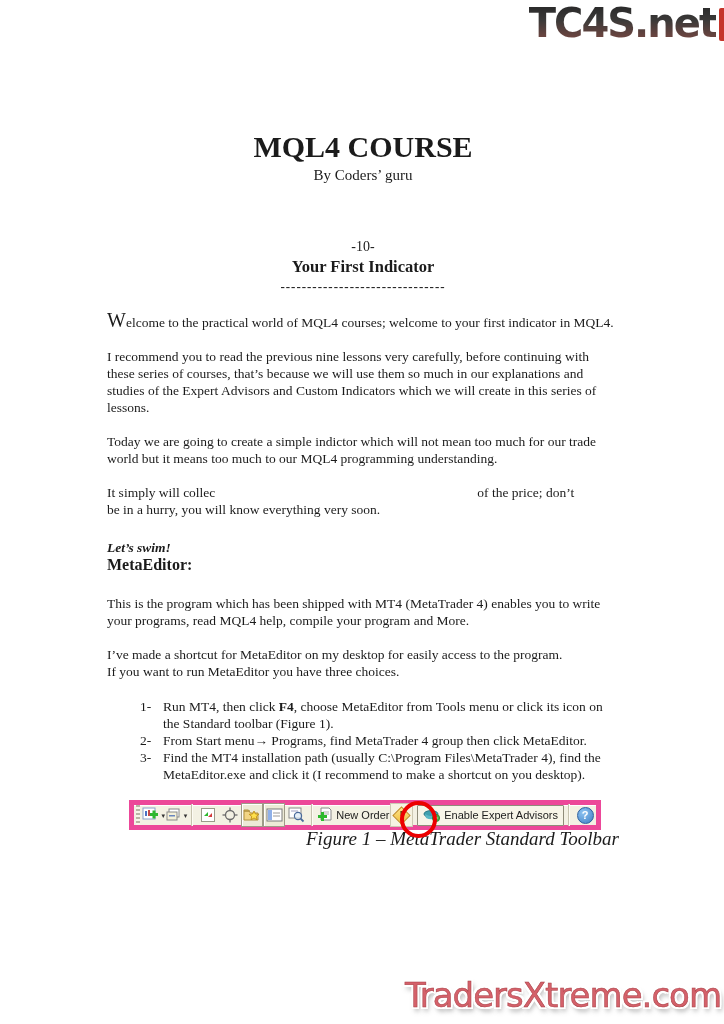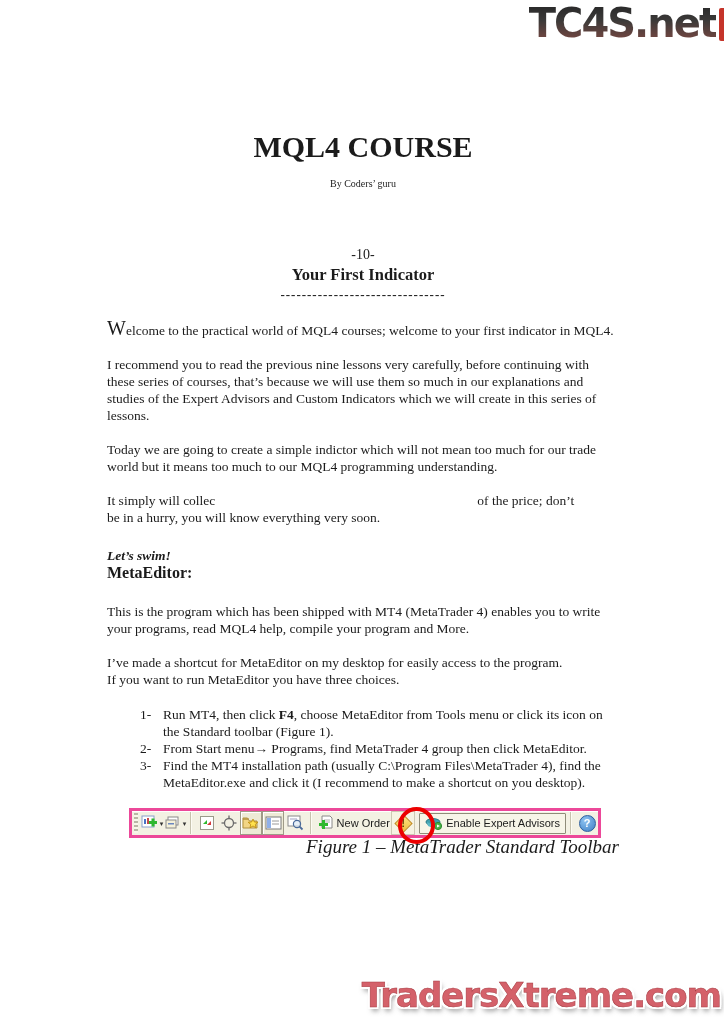--- a/index.html
+++ b/index.html
@@ -13,61 +13,61 @@
   .top-logo {
     position:absolute; top:0px; right:8px;
     font-family:"DejaVu Sans", sans-serif; font-weight:bold;
     font-size:40px; letter-spacing:-2px;
     background:linear-gradient(180deg,#2b2b2b 15%, #3c3a39 45%, #6b4540 80%, #8a554c 100%);
     -webkit-background-clip:text; background-clip:text; color:transparent;
   }
   .red-sliver { position:absolute; top:8px; right:0; width:5px; height:33px; background:#c5342a; border-radius:2px 0 0 2px; }
   .bottom-logo {
     position:absolute; top:975px; right:3px;
-    font-family:"DejaVu Sans", sans-serif; font-weight:bold;
+    font-family:"DejaVu Sans", sans-serif; font-weight:normal;
     font-size:34px; letter-spacing:-1px; color:#d4616a;
     -webkit-text-stroke:0.5px #a73d44;
     text-shadow:
       -2px -2px 0 #fff, 2px -2px 0 #fff, -2px 2px 0 #fff, 2px 2px 0 #fff,
       0 -2px 0 #fff, 0 2px 0 #fff, -2px 0 0 #fff, 2px 0 0 #fff,
       2px 4px 5px rgba(60,60,60,.55);
   }
   .watermark {
     position:absolute; left:224px; top:492px; z-index:6;
     font-family:"DejaVu Serif", serif; font-weight:bold;
     font-size:36px; letter-spacing:0px; color:#cf1e26;
     text-shadow:
       -2px -2px 0 #fff, 2px -2px 0 #fff, -2px 2px 0 #fff, 2px 2px 0 #fff,
       0 -2px 0 #fff, 0 2px 0 #fff, -2px 0 0 #fff, 2px 0 0 #fff,
       3px 5px 6px rgba(80,80,80,.6);
   }
   
   .content { position:absolute; left:107px; top:0; width:512px; font-size:13.5px; line-height:17px; }
   .doc-title { margin-top:131px; text-align:center; font-size:30px; line-height:32px; font-weight:bold; }
-  .byline { text-align:center; font-size:10px; margin-top:12px; }
+  .byline { text-align:center; font-size:15px; margin-top:4px; }
   .lesson-num { text-align:center; font-size:14px; margin-top:54px; }
   .lesson-title { text-align:center; font-size:16.5px; line-height:20px; font-weight:bold; margin-top:2px; }
   .lesson-part { text-align:center; font-size:16.5px; line-height:20px; font-weight:bold; }
   .divider { text-align:center; font-weight:bold; font-size:13px; letter-spacing:1px; margin-top:1px; }
   .para { margin-top:17px; }
   .p1 { }
   .dropcap { font-size:20px; }
   .gap-spacer { display:inline-block; width:262px; }
   .lets-swim { margin-top:21px; font-weight:bold; font-style:italic; }
   .section-heading { font-size:16px; font-weight:bold; }
   .p5 { margin-top:22px; }
   .list { margin-top:18px; padding-left:33px; }
   .list-item { display:flex; }
   .list-marker { width:23px; flex:0 0 23px; }
   .list-text { flex:1; }
   
   .toolbar {
     position:relative; margin-top:17px; margin-left:22px;
     width:472px; height:30px; background:#f3f1e3;
-    border:3px solid #ec4899; box-shadow:inset 0 1px 0 #fff;
+    border:5px solid #ec4899; box-shadow:inset 0 1px 0 #fff;
     display:flex; align-items:center;
     font-family:"Liberation Sans", sans-serif;
   }
   .grip { width:4px; height:20px; margin:0 3px 0 2px;
     background:repeating-linear-gradient(180deg,#b9b6a5 0 2px,#f8f6ea 2px 4px); }
   .tbtn { height:24px; min-width:22px; display:flex; align-items:center; justify-content:center; padding:0 1px; position:relative; }
   .tbtn.pressed { border:1px solid #9e9a87; background:#edead6; box-shadow:inset 1px 1px 0 #ffffff; }
   .caret { font-size:7px; color:#333; margin-left:1px; }
   .sep { width:0; height:22px; border-left:1px solid #c6c2ae; border-right:1px solid #fdfcf4; margin:0 4px; }
   .tlabel { font-size:11px; color:#1c1c1c; margin-left:3px; white-space:nowrap; }

